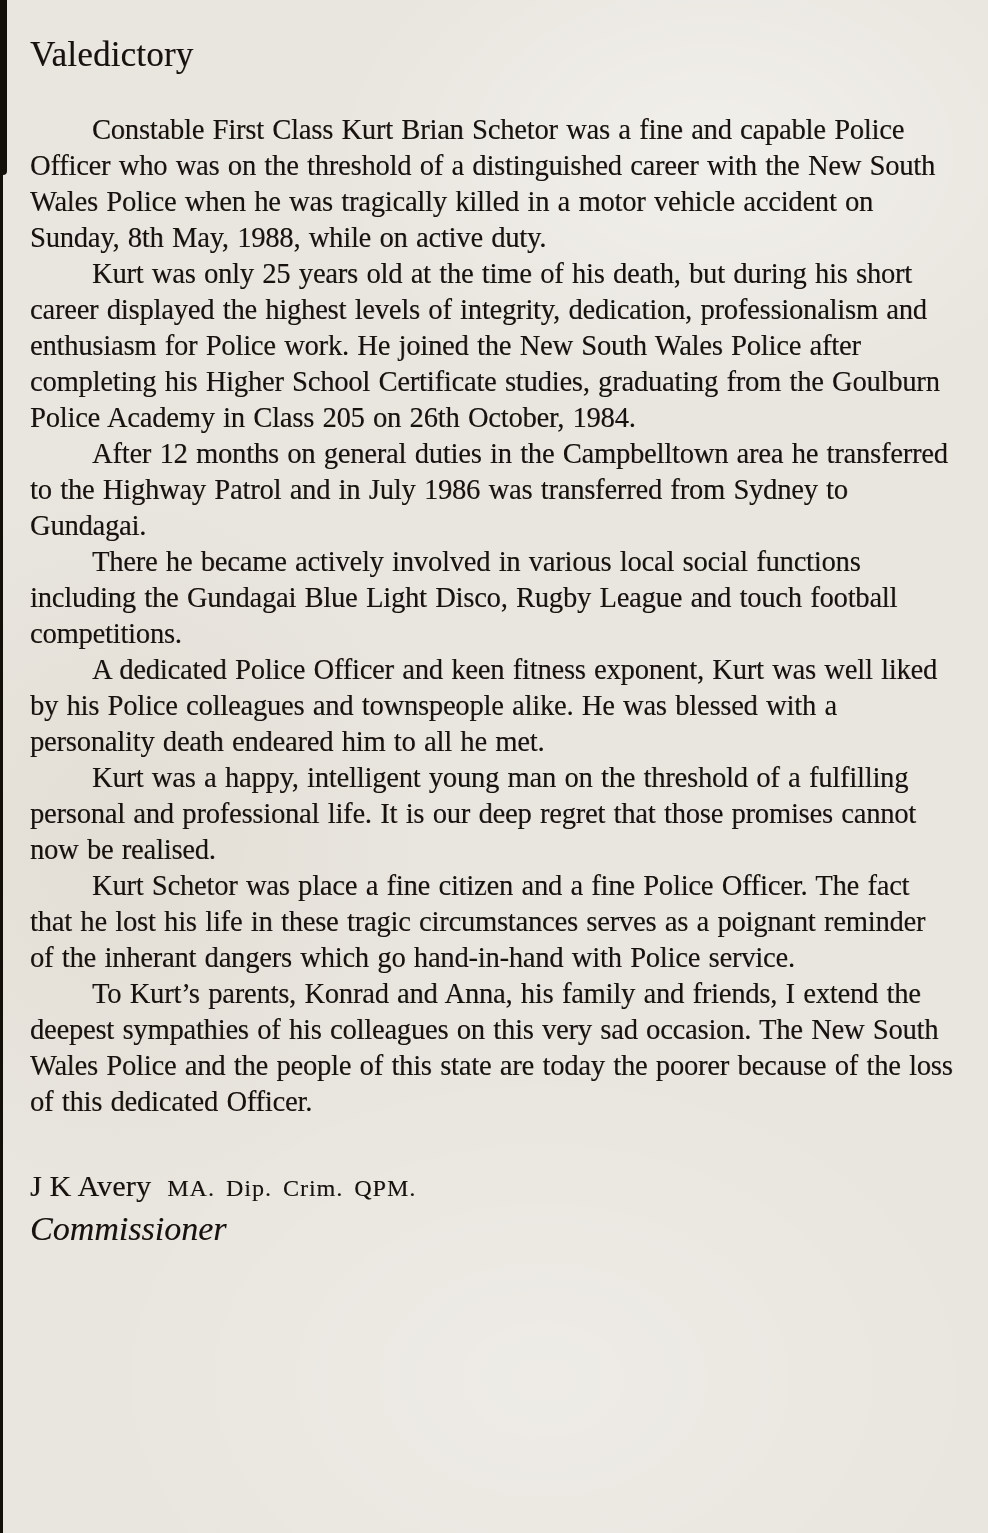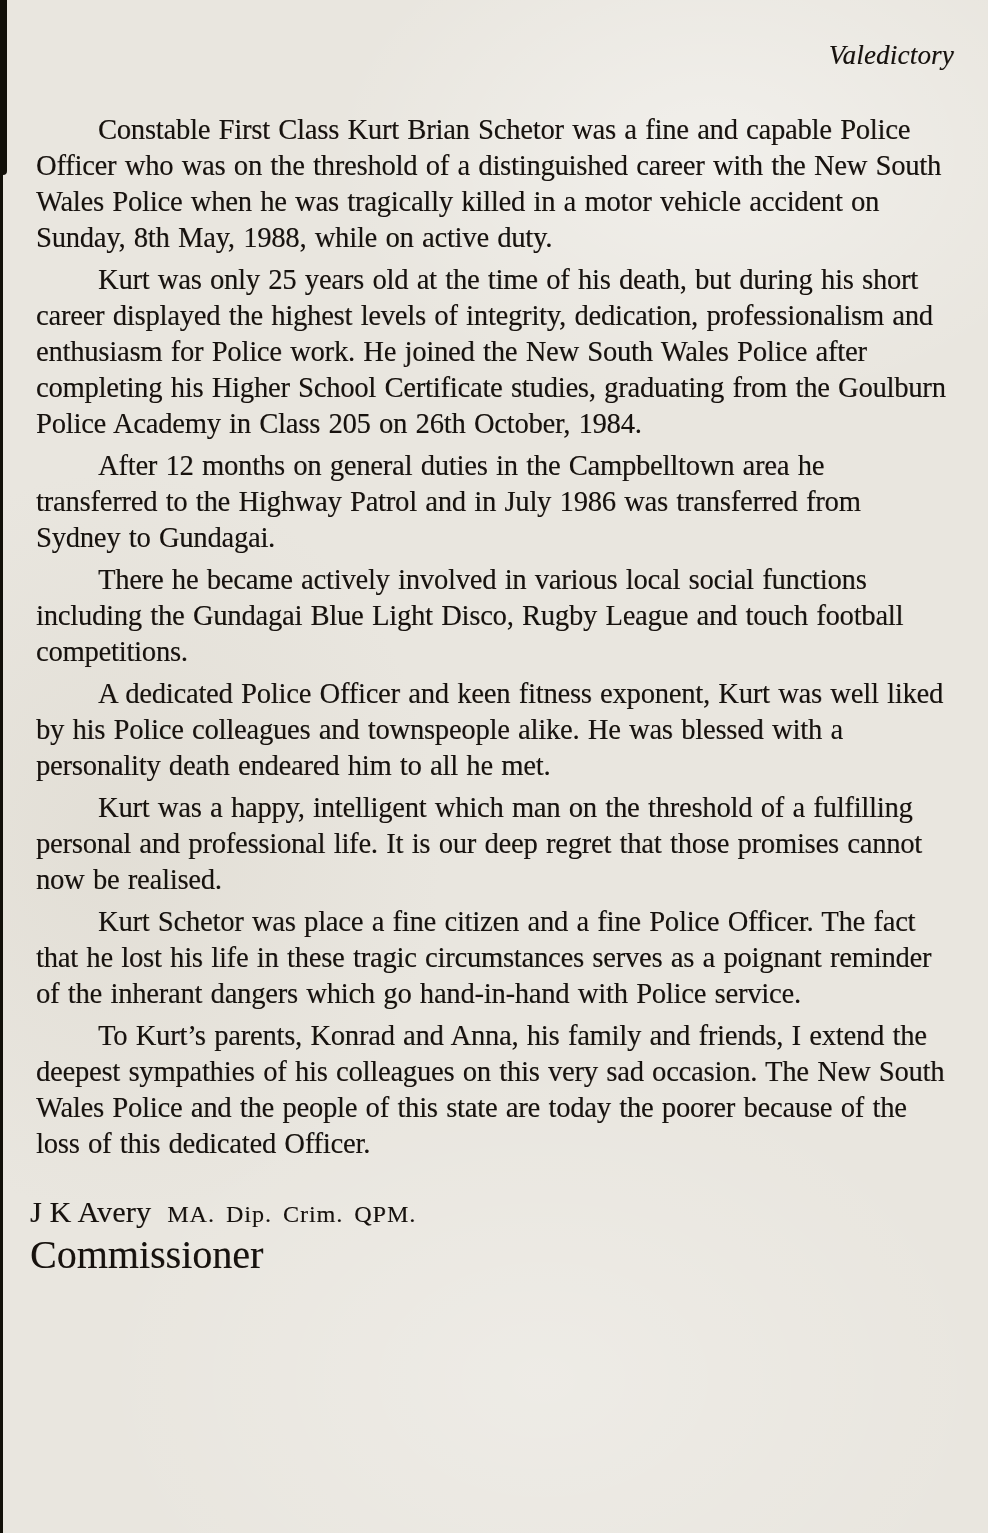--- a/index.html
+++ b/index.html
@@ -37,81 +37,81 @@
 
   .page {
     position: absolute;
     inset: 0;
     box-sizing: border-box;
     padding: 30px 34px 0 30px;
   }
 
   .title {
     margin: 5px 0 0 0;
-    text-align: right;
-    font-style: italic;
+    text-align: left;
     font-weight: normal;
-    font-size: 27px;
+    font-size: 35px;
     line-height: 40px;
     letter-spacing: 0.2px;
     text-shadow: 0.4px 0.4px 0 rgba(23,18,14,0.45);
   }
 
   .body-text {
     margin-top: 37px;
     font-size: 28.5px;
     line-height: 36px;
     letter-spacing: -0.2px;
     word-spacing: 1.5px;
     text-shadow: 0.4px 0.4px 0 rgba(23,18,14,0.40);
   }
   .body-text p {
-    margin: 6px;
+    margin: 0;
     text-indent: 62px;
   }
 
   .signature {
-    margin-top: 30px;
+    margin-top: 46px;
     text-shadow: 0.4px 0.4px 0 rgba(23,18,14,0.40);
   }
   .sig-line {
     font-size: 30px;
     line-height: 40px;
   }
   .sig-name {
     letter-spacing: 0.2px;
   }
   .sig-creds {
     font-size: 24px;
     margin-left: 16px;
     letter-spacing: 1px;
     word-spacing: 4px;
   }
   .sig-title {
-    font-size: 40px;
+    font-size: 34px;
     line-height: 42px;
+    font-style: italic;
   }
 </style>
 </head>
 <body>
 
 <div class="edge-left"></div>
 <div class="edge-left-top"></div>
 
 <div class="page">
 
   <h1 class="title">Valedictory</h1>
 
   <div class="body-text">
     <p>Constable First Class Kurt Brian Schetor was a fine and capable Police Officer who was on the threshold of a distinguished career with the New South Wales Police when he was tragically killed in a motor vehicle accident on Sunday, 8th May, 1988, while on active duty.</p>
     <p>Kurt was only 25 years old at the time of his death, but during his short career displayed the highest levels of integrity, dedication, professionalism and enthusiasm for Police work. He joined the New South Wales Police after completing his Higher School Certificate studies, graduating from the Goulburn Police Academy in Class 205 on 26th October, 1984.</p>
     <p>After 12 months on general duties in the Campbelltown area he transferred to the Highway Patrol and in July 1986 was transferred from Sydney to Gundagai.</p>
     <p>There he became actively involved in various local social functions including the Gundagai Blue Light Disco, Rugby League and touch football competitions.</p>
     <p>A dedicated Police Officer and keen fitness exponent, Kurt was well liked by his Police colleagues and townspeople alike. He was blessed with a personality death endeared him to all he met.</p>
-    <p>Kurt was a happy, intelligent which man on the threshold of a fulfilling personal and professional life. It is our deep regret that those promises cannot now be realised.</p>
+    <p>Kurt was a happy, intelligent young man on the threshold of a fulfilling personal and professional life. It is our deep regret that those promises cannot now be realised.</p>
     <p>Kurt Schetor was place a fine citizen and a fine Police Officer. The fact that he lost his life in these tragic circumstances serves as a poignant reminder of the inherant dangers which go hand-in-hand with Police service.</p>
     <p>To Kurt’s parents, Konrad and Anna, his family and friends, I extend the deepest sympathies of his colleagues on this very sad occasion. The New South Wales Police and the people of this state are today the poorer because of the loss of this dedicated Officer.</p>
   </div>
 
   <div class="signature">
     <div class="sig-line">
       <span class="sig-name">J K Avery</span><span class="sig-creds">MA. Dip. Crim. QPM.</span>
     </div>
     <div class="sig-title">Commissioner</div>
   </div>

